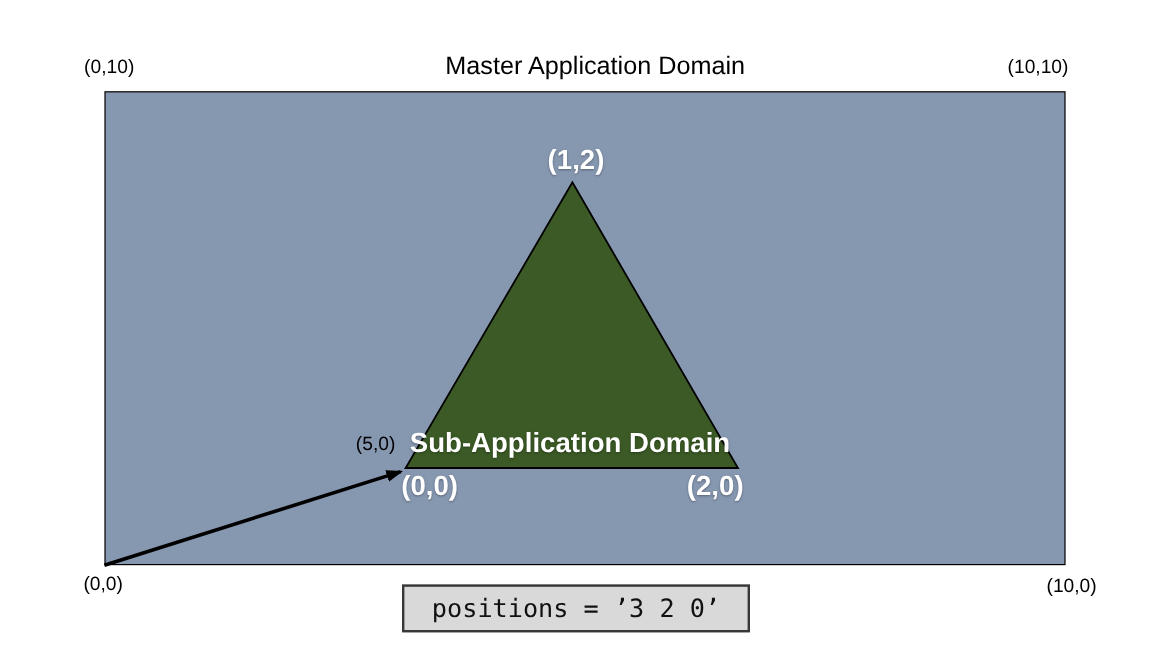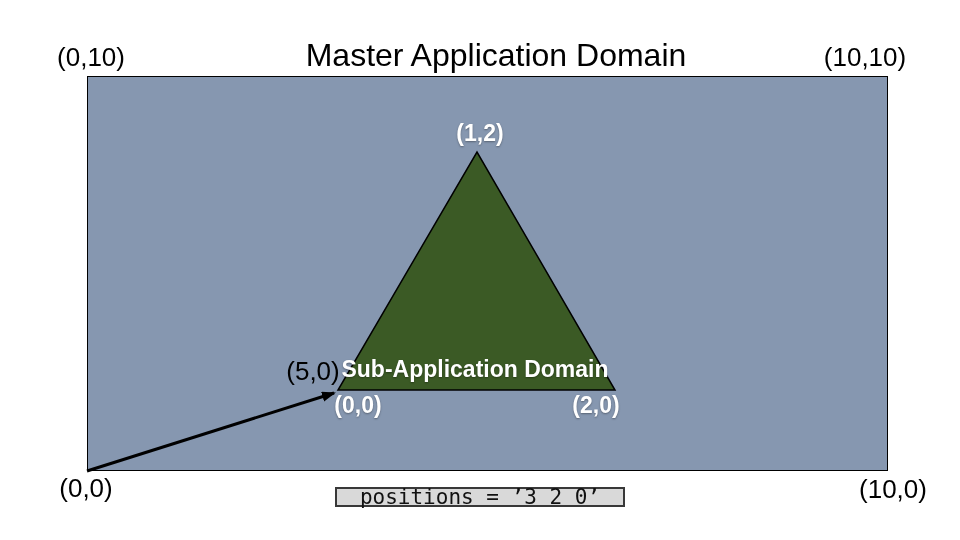--- a/index.html
+++ b/index.html
@@ -17,40 +17,40 @@
     width: 960px; height: 540px;
   }
   .lbl {
     position: absolute;
     transform: translate(-50%, -50%);
     white-space: nowrap;
     line-height: 1;
   }
   .lbl-black {
     color: #000000;
-    font-size: 26px;
+    font-size: 16px;
     font-weight: 400;
   }
   .lbl-title {
     color: #000000;
-    font-size: 32px;
+    font-size: 21px;
     font-weight: 400;
   }
   .lbl-white {
     color: #ffffff;
     font-size: 23px;
     font-weight: 700;
     text-shadow: 0 1px 2px rgba(0,0,0,0.35);
   }
   .code-box {
     position: absolute;
     left: 335px;
     top: 487px;
     width: 290px;
-    height: 20px;
+    height: 40px;
     box-sizing: border-box;
     background: #d9d9d9;
     border: 2px solid #383838;
     display: flex;
     align-items: center;
     justify-content: center;
     font-family: "DejaVu Sans Mono", monospace;
     font-size: 21px;
     color: #111111;
     white-space: pre;

